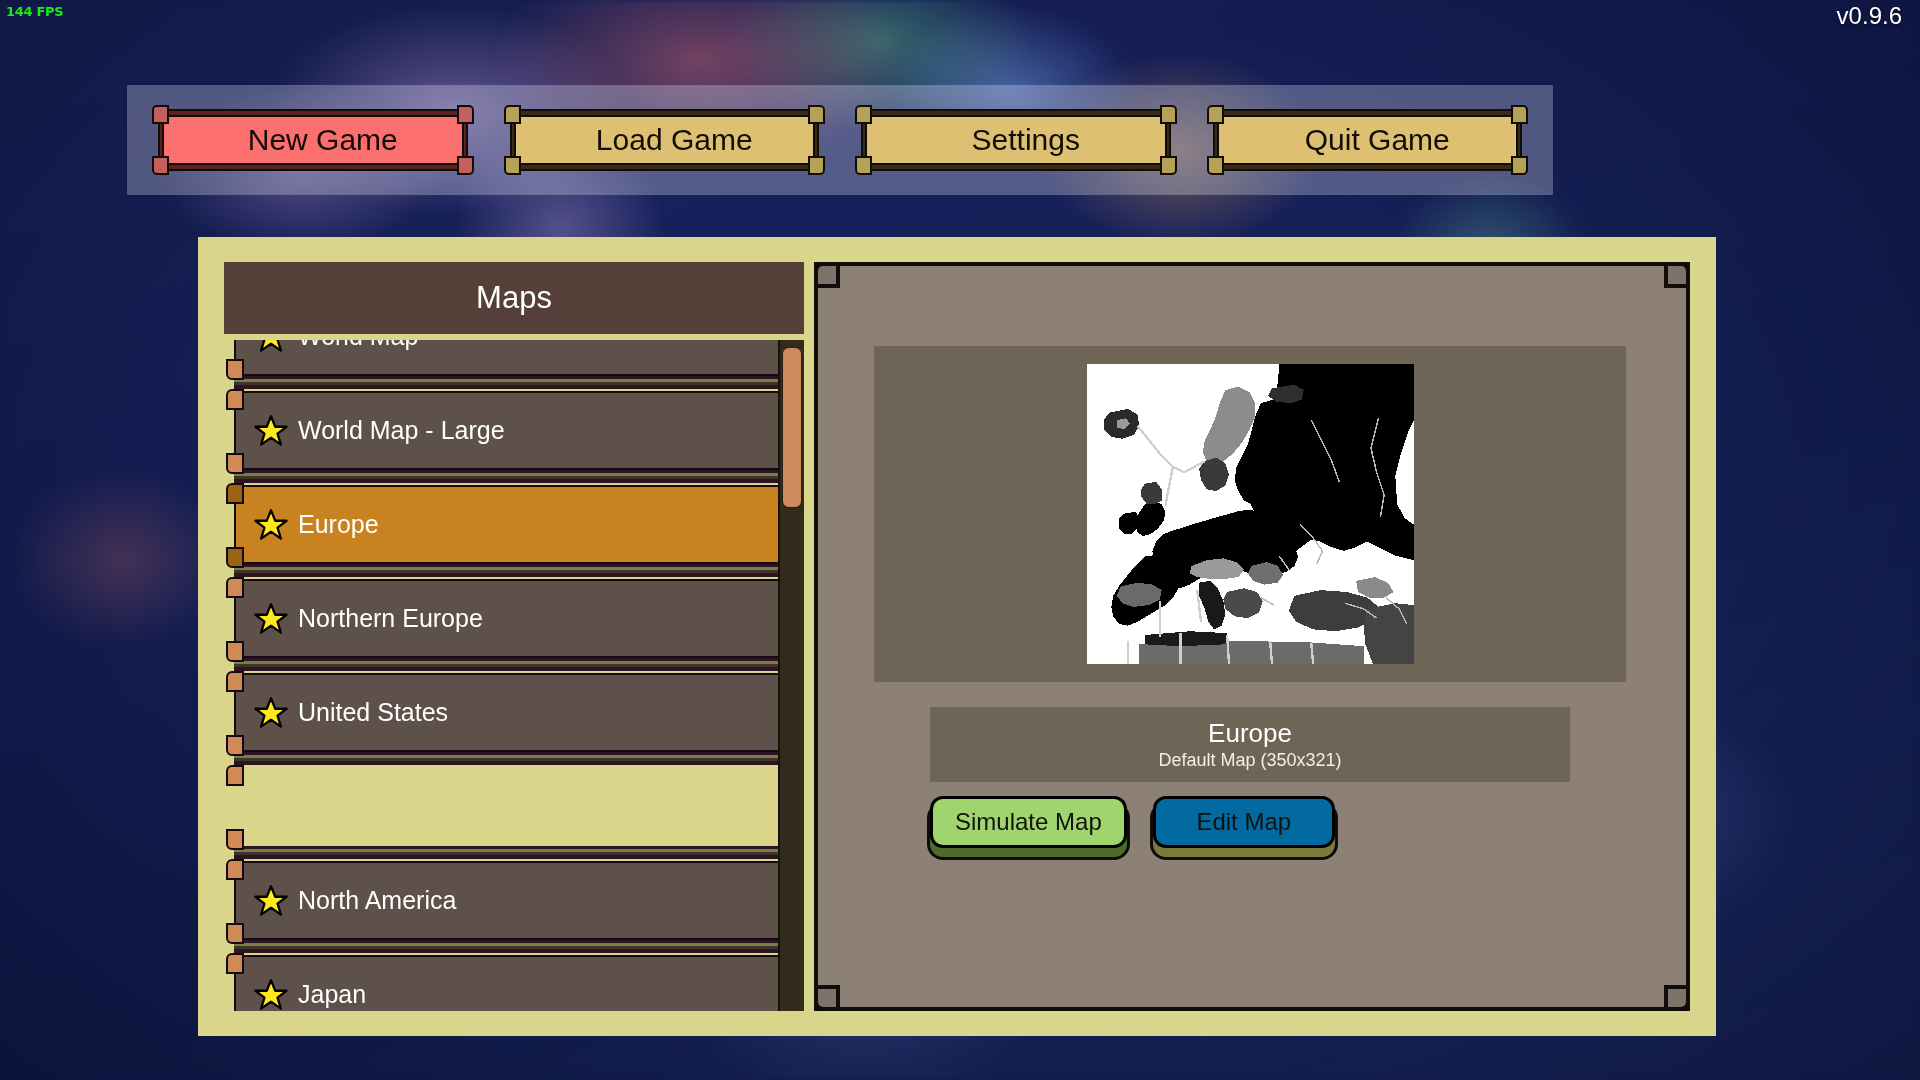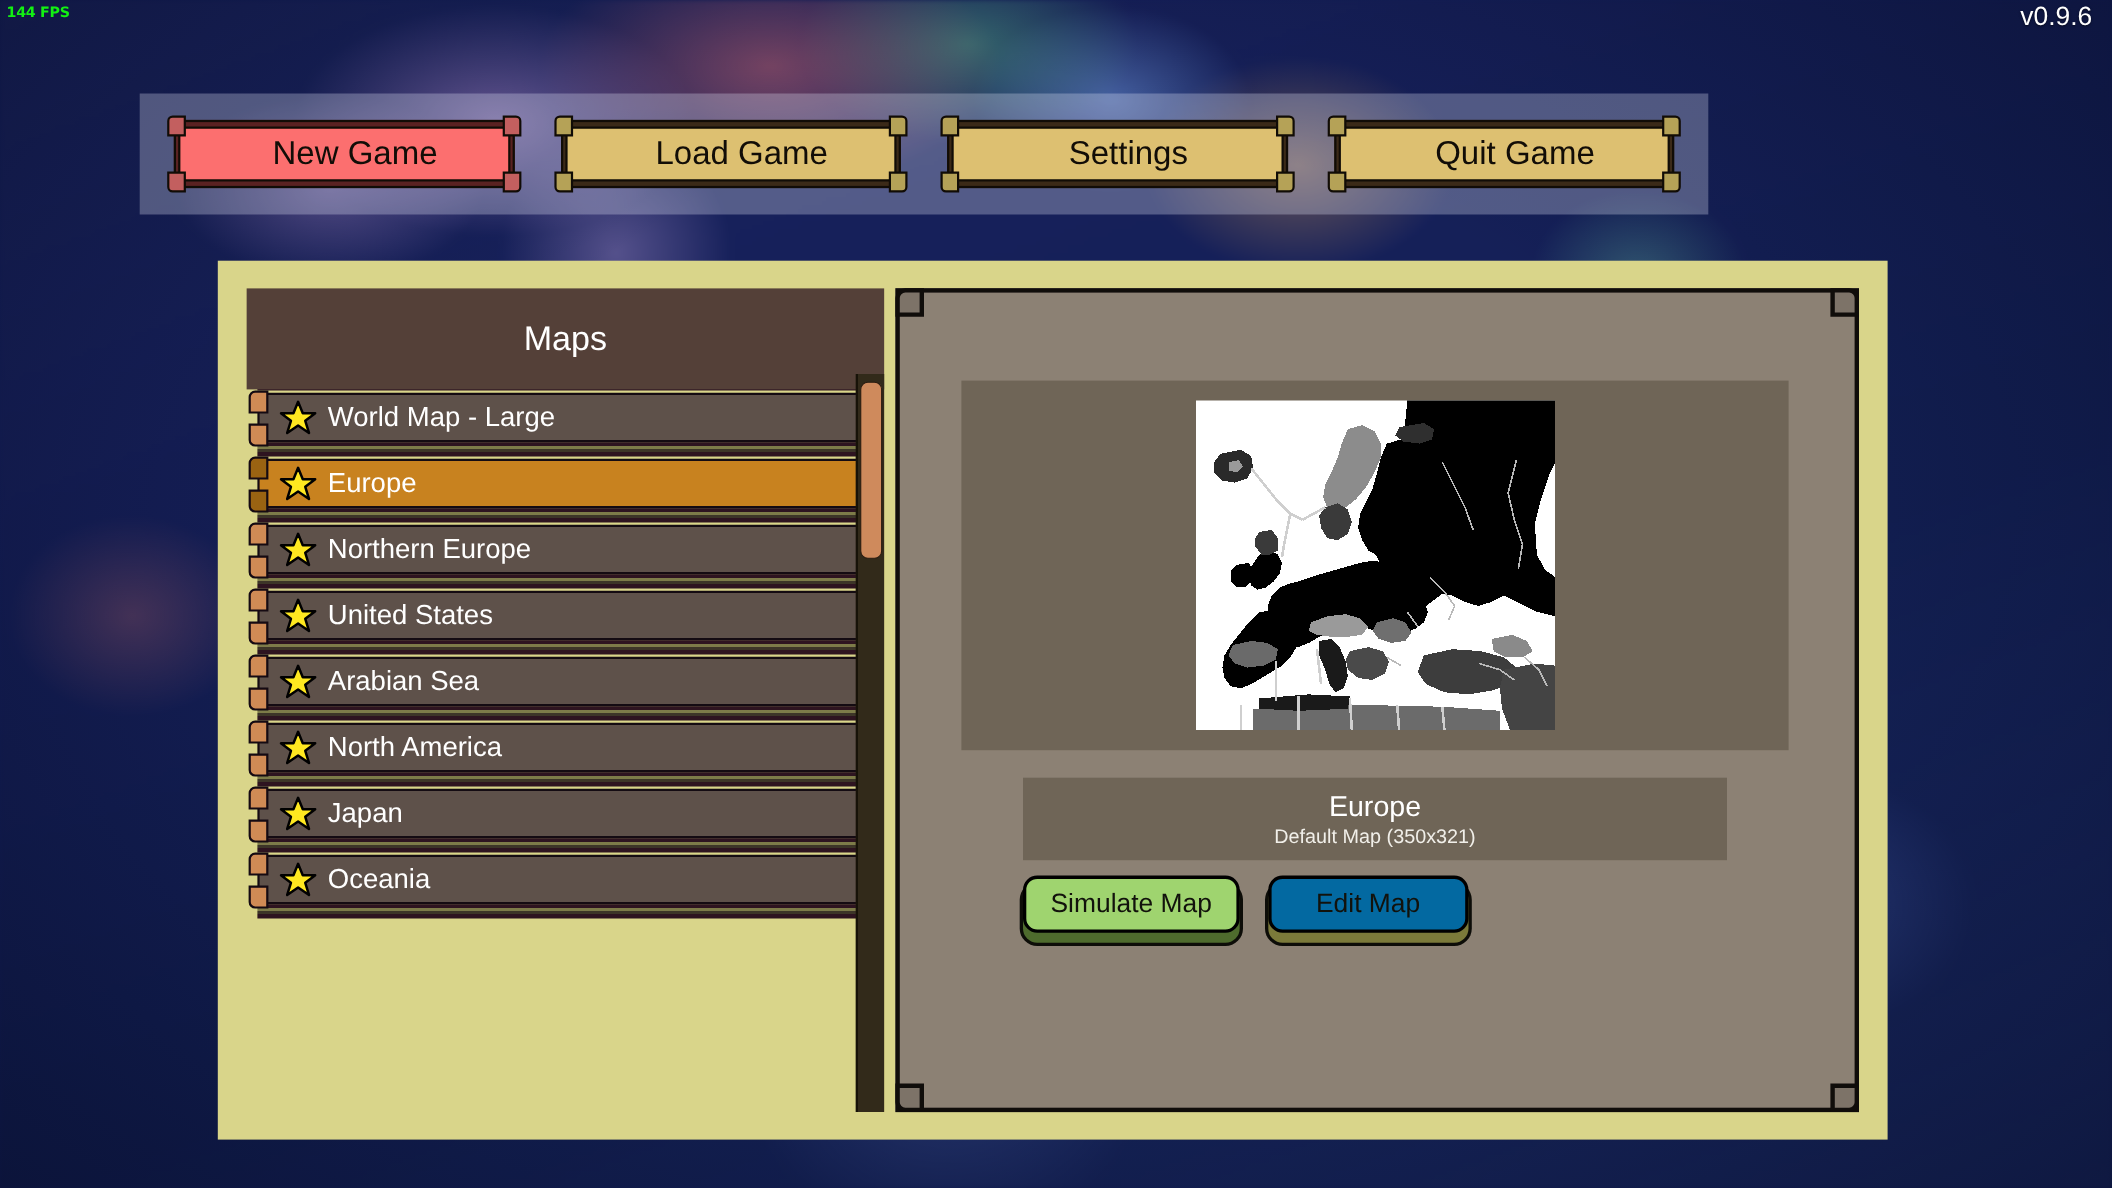--- a/index.html
+++ b/index.html
@@ -104,37 +104,37 @@
   }
 
   
   #maps-col {
     position: absolute; left: 26px; top: 25px;
     width: 580px; height: 749px;
     overflow: hidden;
   }
   #maps-header {
     position: absolute; left: 0; top: 0;
-    width: 100%; height: 92px;
+    width: 100%; height: 72px;
     background: #544038;
     display: flex; align-items: center; justify-content: center;
     z-index: 6;
   }
   #maps-header .t { color: #fff; font-size: 31px; }
 
   #maps-scrollarea {
     position: absolute; left: 0; top: 78px; right: 0; bottom: 0;
     overflow: hidden;
   }
   #maps-list {
     position: absolute; left: 0; right: 0; top: -45px;
   }
   .maprow {
     position: relative;
-    height: 59px;
+    height: 93px;
     margin-bottom: 1px;
     cursor: pointer;
   }
   
   .maprow::after {
     content: "";
     position: absolute; left: 10px; right: 10px; bottom: -1px;
     height: 13px;
     background:
       linear-gradient(180deg,
@@ -366,26 +366,20 @@
                 <path d="M12 1.6 L15 9 L23 9 L16.6 13.8 L19 21.6 L12 16.8 L5 21.6 L7.4 13.8 L1 9 L9 9 Z" fill="#ffe820" stroke="#000000" stroke-width="1.6" stroke-linejoin="round"></path>
               </svg>
               <span class="name">United States</span>
             </div>
           </div>
           <div class="maprow">
             <div class="c tl"></div>
             <div class="c tr"></div>
             <div class="c bl"></div>
             <div class="c br"></div>
-            <div class="body">
-              <svg class="star" viewBox="0 0 24 24">
-                <path d="M12 1.6 L15 9 L23 9 L16.6 13.8 L19 21.6 L12 16.8 L5 21.6 L7.4 13.8 L1 9 L9 9 Z" fill="#ffe820" stroke="#000000" stroke-width="1.6" stroke-linejoin="round"></path>
-              </svg>
-              <span class="name">Arabian Sea</span>
-            </div>
           </div>
           <div class="maprow">
             <div class="c tl"></div>
             <div class="c tr"></div>
             <div class="c bl"></div>
             <div class="c br"></div>
             <div class="body">
               <svg class="star" viewBox="0 0 24 24">
                 <path d="M12 1.6 L15 9 L23 9 L16.6 13.8 L19 21.6 L12 16.8 L5 21.6 L7.4 13.8 L1 9 L9 9 Z" fill="#ffe820" stroke="#000000" stroke-width="1.6" stroke-linejoin="round"></path>
               </svg>

